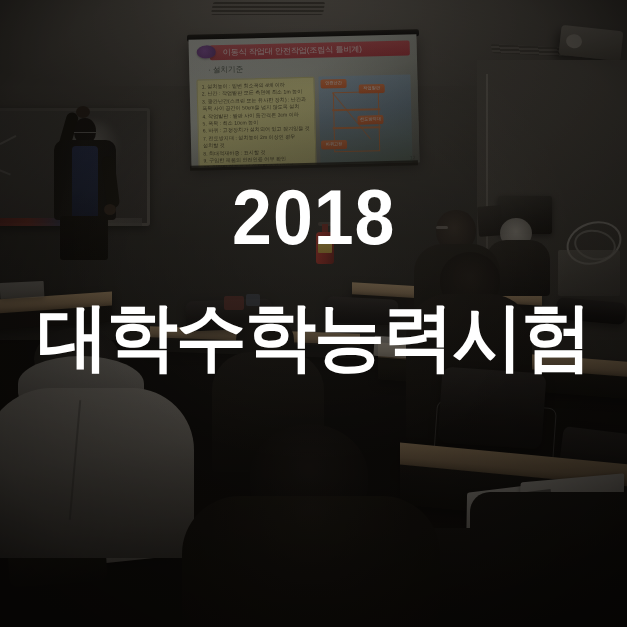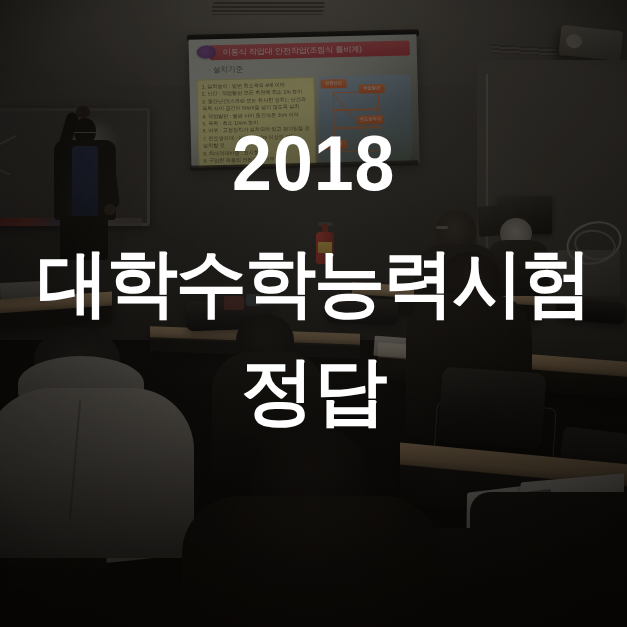--- a/index.html
+++ b/index.html
@@ -738,16 +738,15 @@
     <div class="p-front-body"></div>
 
     <div class="grade"></div>
     <div class="vignette"></div>
     <div class="dim"></div>
   </div>
 
   <div class="overlay-text">
     <div class="ov-year">2018</div>
     <div class="ov-title">대학수학능력시험</div>
-    <div class="ov-answer">정답</div>
   </div>
 
 </div>
 
 </body></html>

